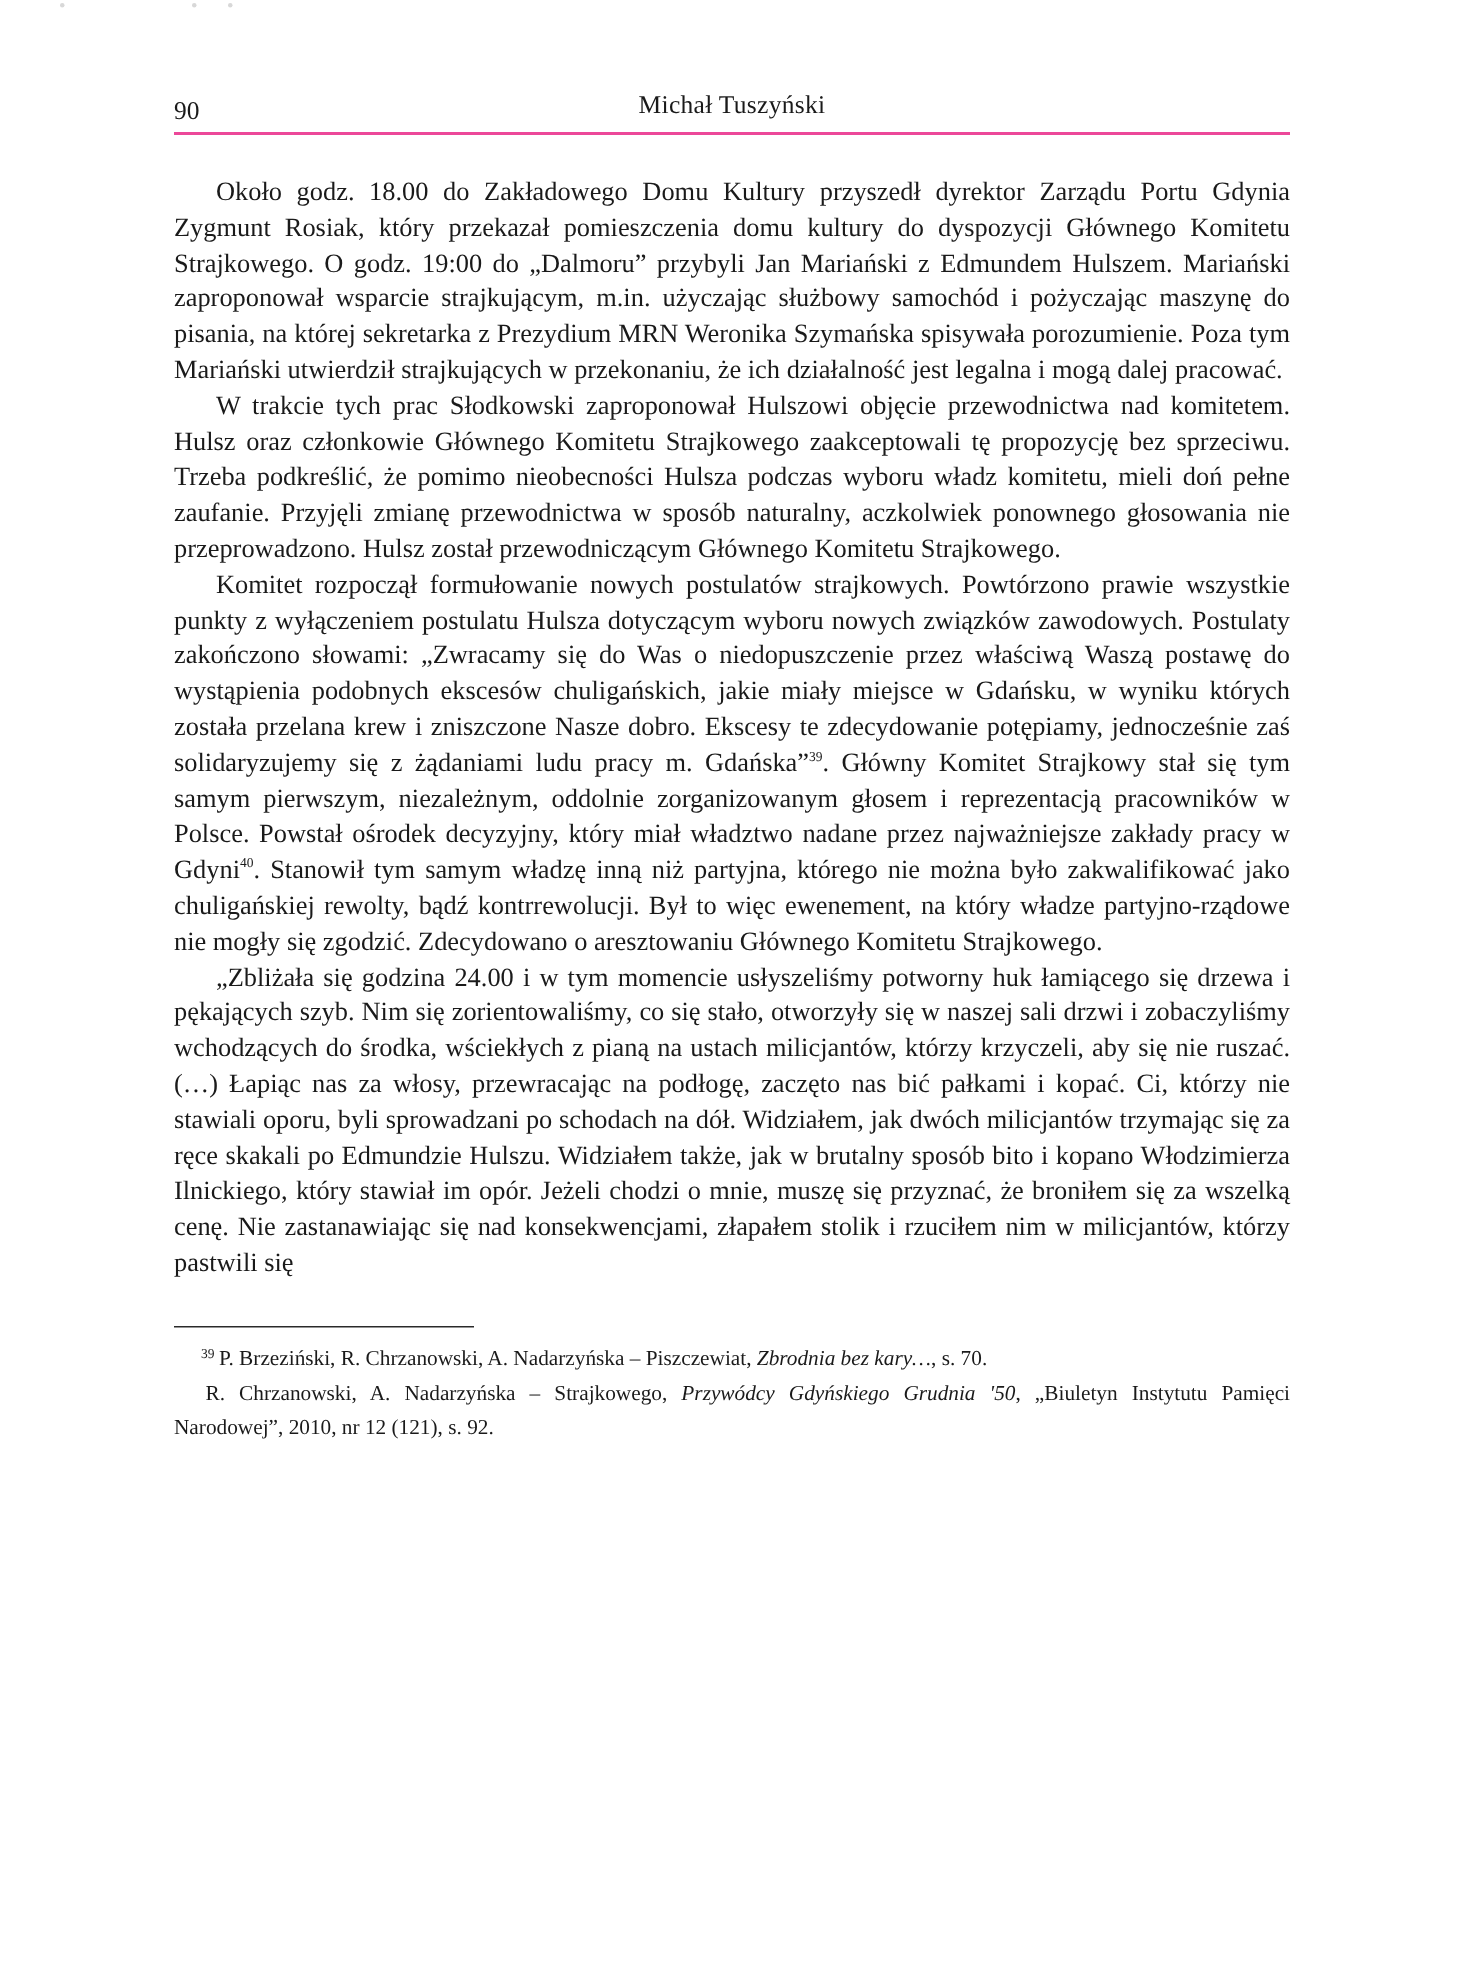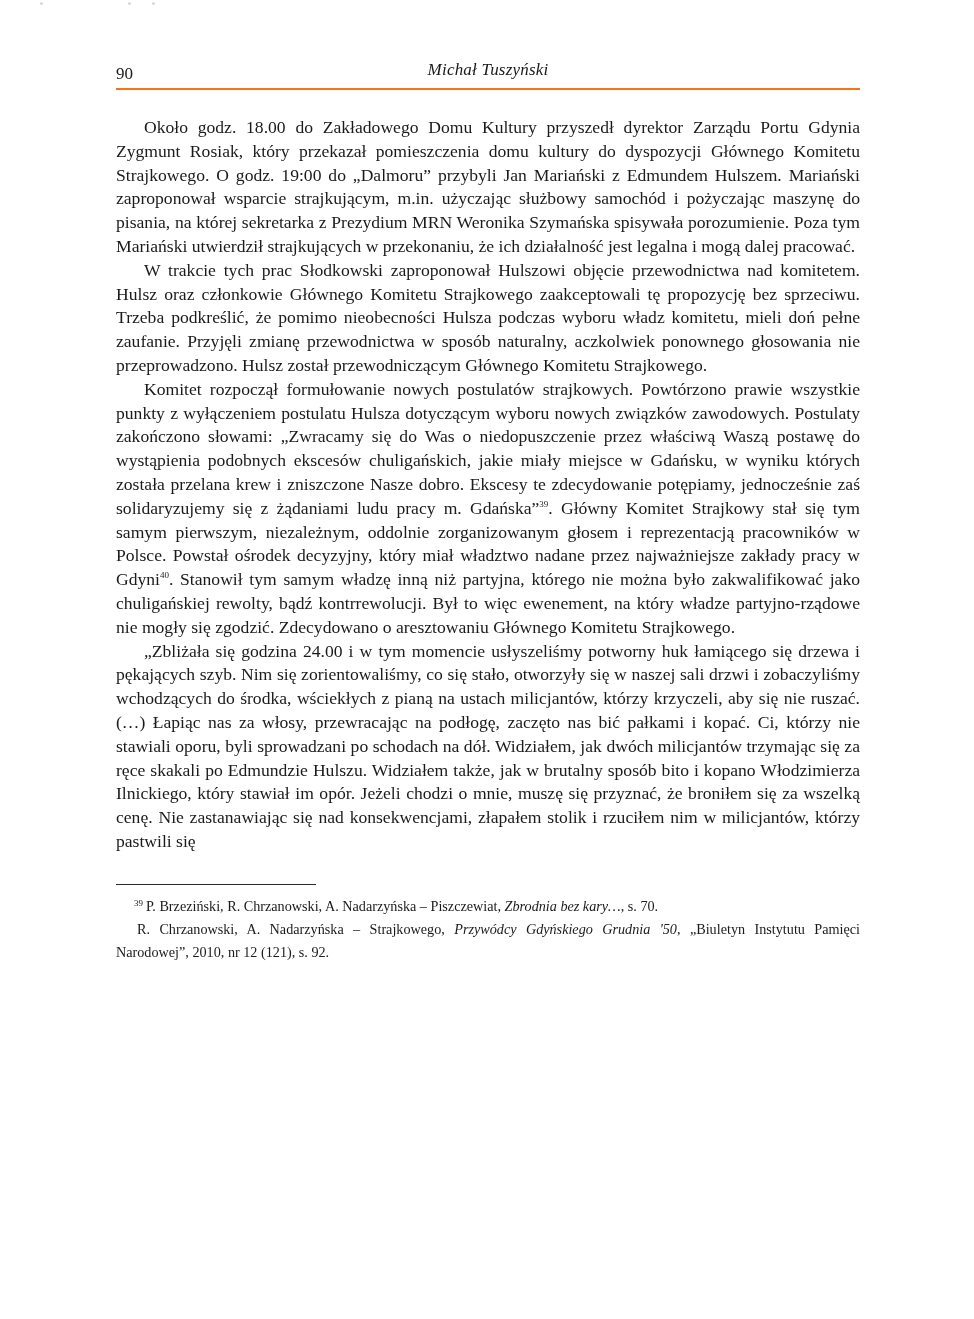--- a/index.html
+++ b/index.html
@@ -17,37 +17,36 @@
     }
     .page {
       position: absolute;
       left: 116px;
       top: 54px;
       width: 744px;
     }
     .running-head {
       position: relative;
       height: 34px;
-      border-bottom: 2px solid #f97316;
+      border-bottom: 2px solid #ec4899;
     }
     .page-number {
       position: absolute;
       left: 0;
       bottom: 4px;
       font-size: 17px;
     }
     .running-title {
       position: absolute;
       left: 0;
       right: 0;
       bottom: 8px;
       text-align: center;
       font-size: 17px;
       letter-spacing: 0.2px;
-      font-style: italic;
     }
     .body-text {
       margin-top: 26px;
       font-size: 17.6px;
       line-height: 23.8px;
       text-align: justify;
       hyphens: manual;
     }
     .body-text p {
       margin: 0;

